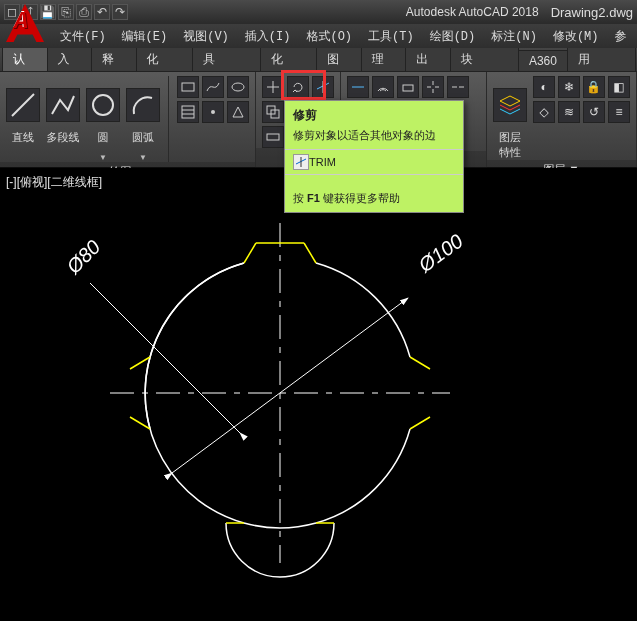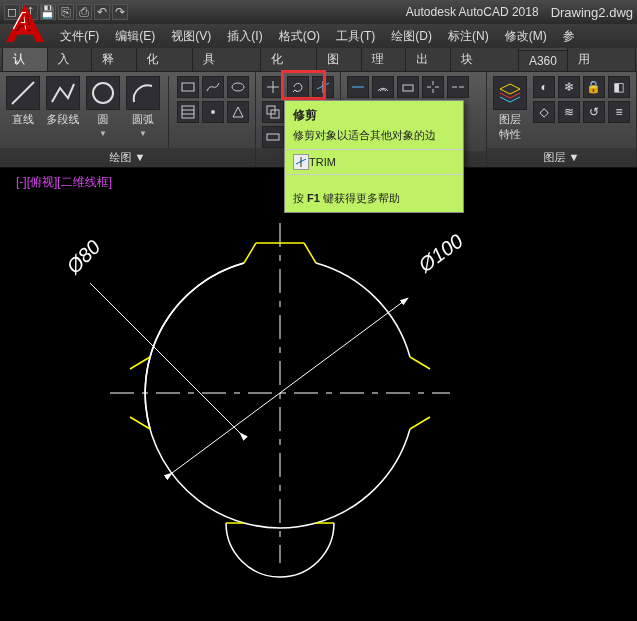--- a/index.html
+++ b/index.html
@@ -36,20 +36,21 @@
 
   .menubar {
     height: 24px;
     background: linear-gradient(#3d3d3d, #2e2e2e);
     display: flex;
     align-items: center;
     gap: 8px;
     padding: 0 4px;
     color: #ddd;
     position: relative;
+    font-family: Liberation Mono, monospace;
   }
   .logo-a {
     width: 38px; height: 38px;
     position: absolute; top: -20px; left: 2px;
     background: #c00;
     clip-path: polygon(50% 0, 100% 100%, 80% 100%, 70% 80%, 30% 80%, 20% 100%, 0 100%);
   }
   .logo-a::after {
     content:"A";
     position:absolute; top:4px; left:8px;
@@ -98,22 +99,23 @@
   }
   .panel-body { display:flex; gap:6px; align-items:flex-start; flex:1;}
   .panel-title {
     text-align: center;
     font-size: 11px;
     background: rgba(0,0,0,0.15);
     margin: 0 -6px;
     padding: 2px 16px;
   }
   .bigbtn {
-    display:flex; flex-direction:column; align-items:center; gap:2px;
+    display:flex; flex-direction:column; align-items:center; gap:8px;
     min-width:34px;
+    margin-top:12px;
   }
   .bigbtn .ico {
     width: 34px; height: 34px;
     background: #2f2f33;
     border:1px solid #222;
     display:flex; align-items:center; justify-content:center;
   }
   .bigbtn .cap{ font-size:11px; }
   .chev{ font-size:8px; color:#bbb;}
   .grid3 {
@@ -154,21 +156,21 @@
   .tooltip .help{ font-size:11px; margin-top:16px;}
   .tooltip b{ font-weight:bold;}
 
   .canvas {
     position: relative;
     width: 637px;
     height: calc(621px - 24px - 24px - 24px - 96px);
     background: #000;
   }
   .canvas-label {
-    position:absolute; top:6px; left:16px; color:#d946ef; font-size:12px;
+    position:absolute; top:6px; left:6px; color:#e5e5e5; font-size:12px;
   }
   .drawing {
     position:absolute; top:0; left:0;
   }
 </style>
 </head>
 <body>
 
 <div class="titlebar">
   <div class="qat">

